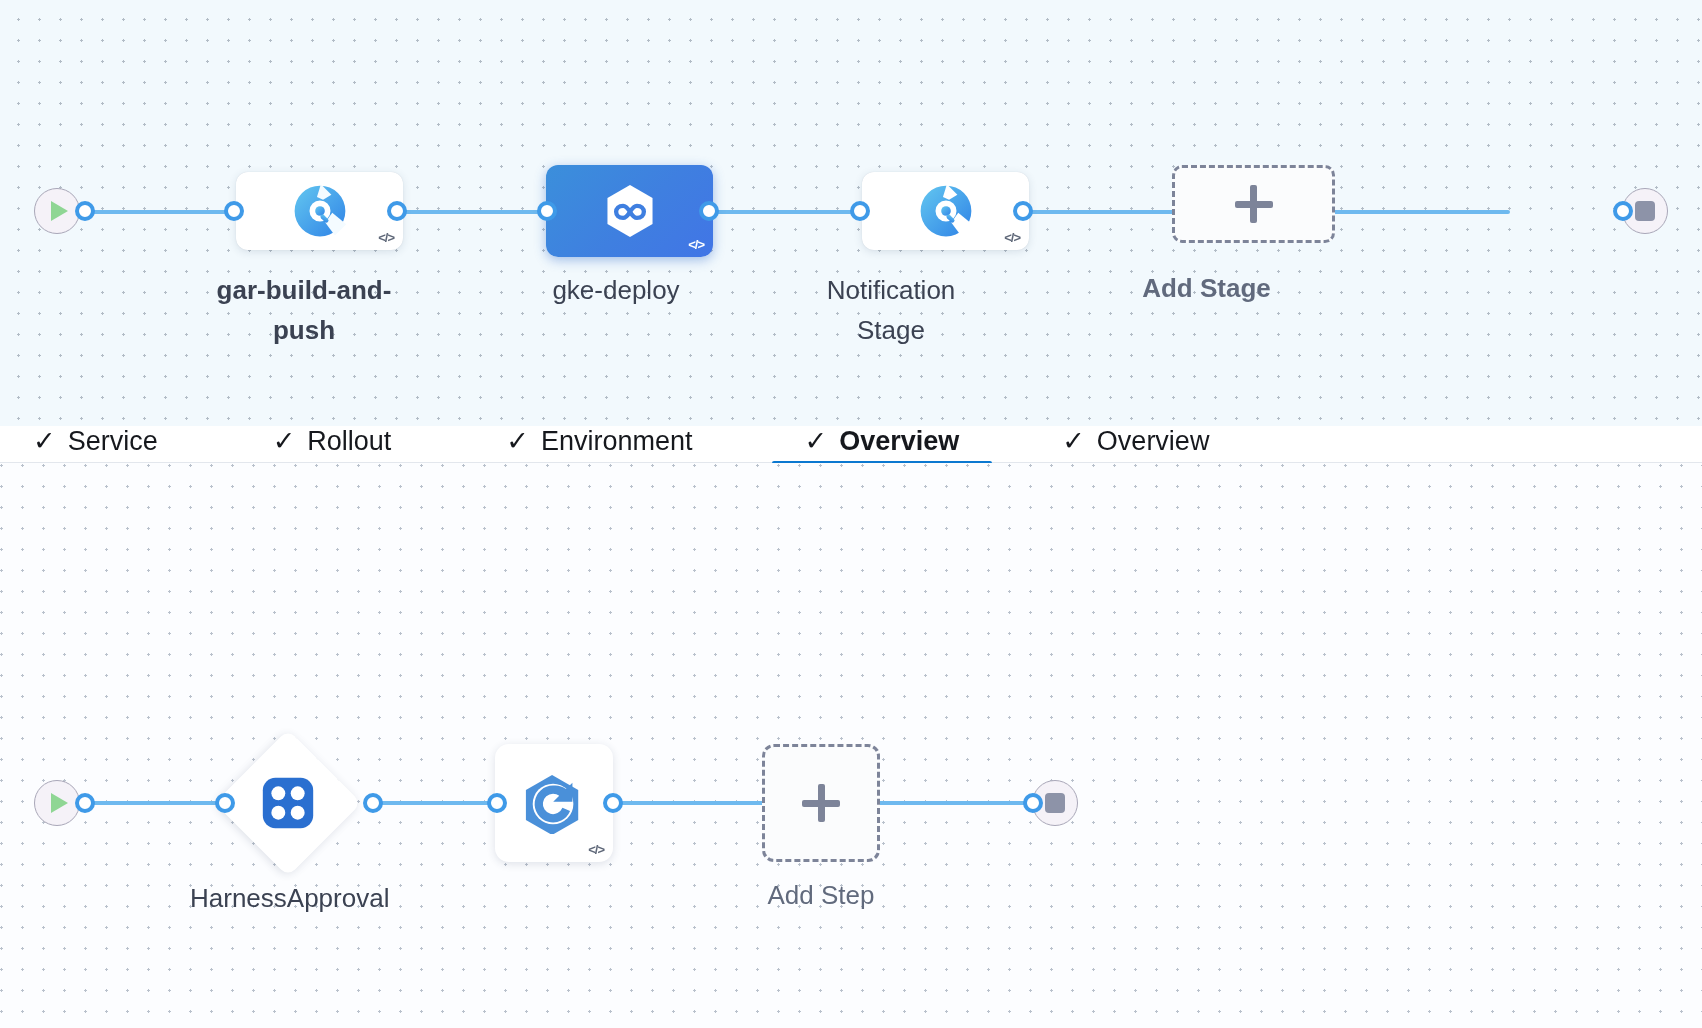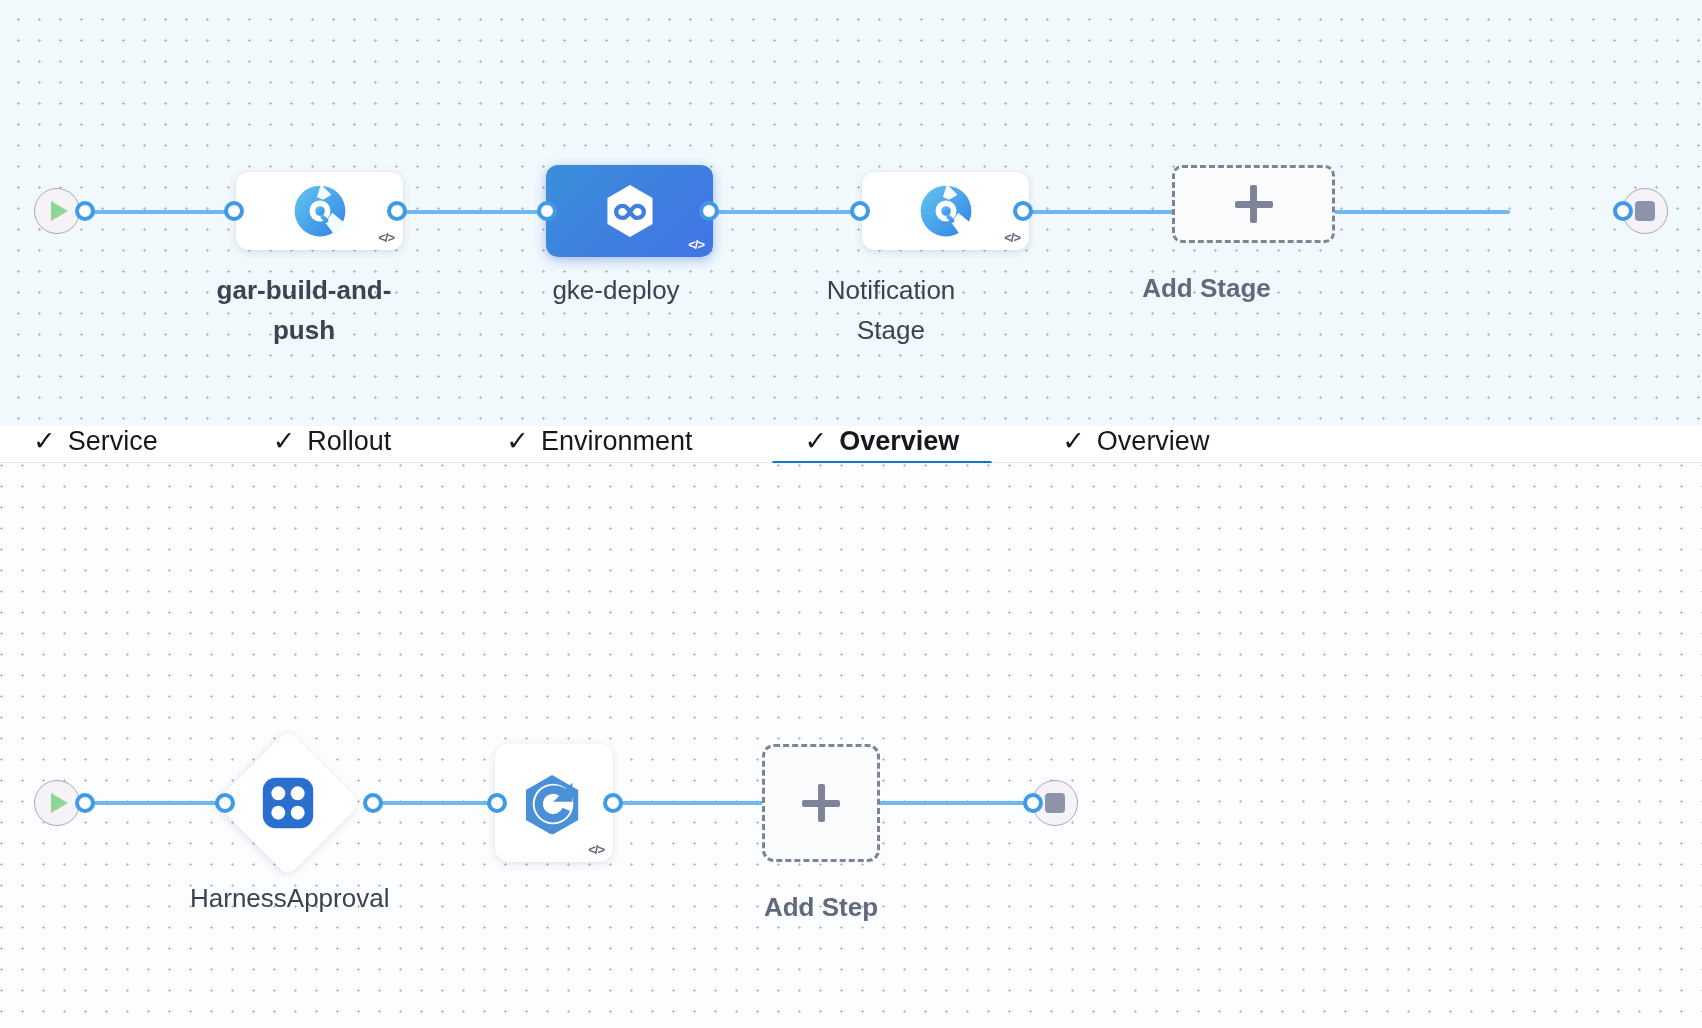--- a/index.html
+++ b/index.html
@@ -320,19 +320,19 @@
       <path fill="#4a90d9" d="M34 14a19 19 0 1 0 17.6 26.2l-7.9-3.2A10.5 10.5 0 1 1 34 22.5c2.4 0 4.6.8 6.4 2.1l-6.2 6.2H54V11l-6.6 6.6A18.9 18.9 0 0 0 34 14z"></path>
     </svg>
     <span class="code-badge">&lt;/&gt;</span>
   </div>
   <div class="port" style="left:487px; top:330px;"></div>
   <div class="port" style="left:603px; top:330px;"></div>
 
   <div class="add-node add-step-node" style="left:762px; top:281px;">
     <span class="plus-glyph"></span>
   </div>
-  <div class="caption muted" style="left:722px; top:424px; width:198px;font-weight:bold;">Add Step</div>
+  <div class="caption muted" style="left:722px; top:412px; width:198px;">Add Step</div>
 
   <div class="terminal" style="left:1032px; top:317px;">
     <span class="stop-sq"></span>
   </div>
   <div class="port" style="left:1023px; top:330px;"></div>
 </div>
 
 </body></html>

